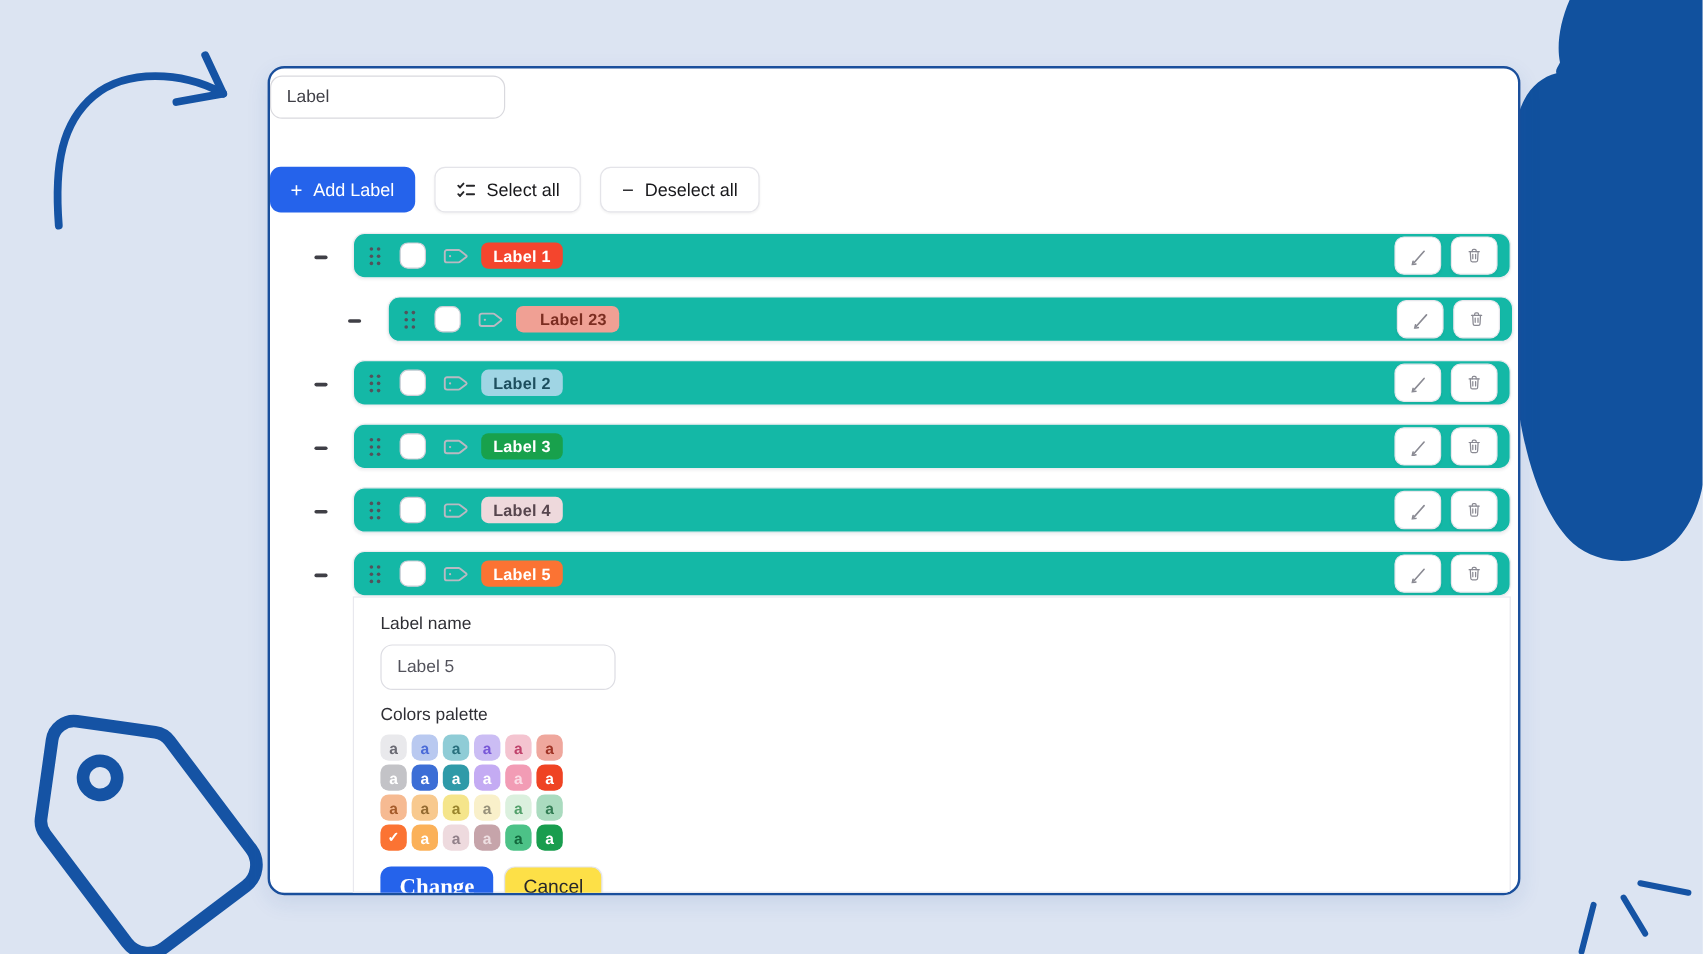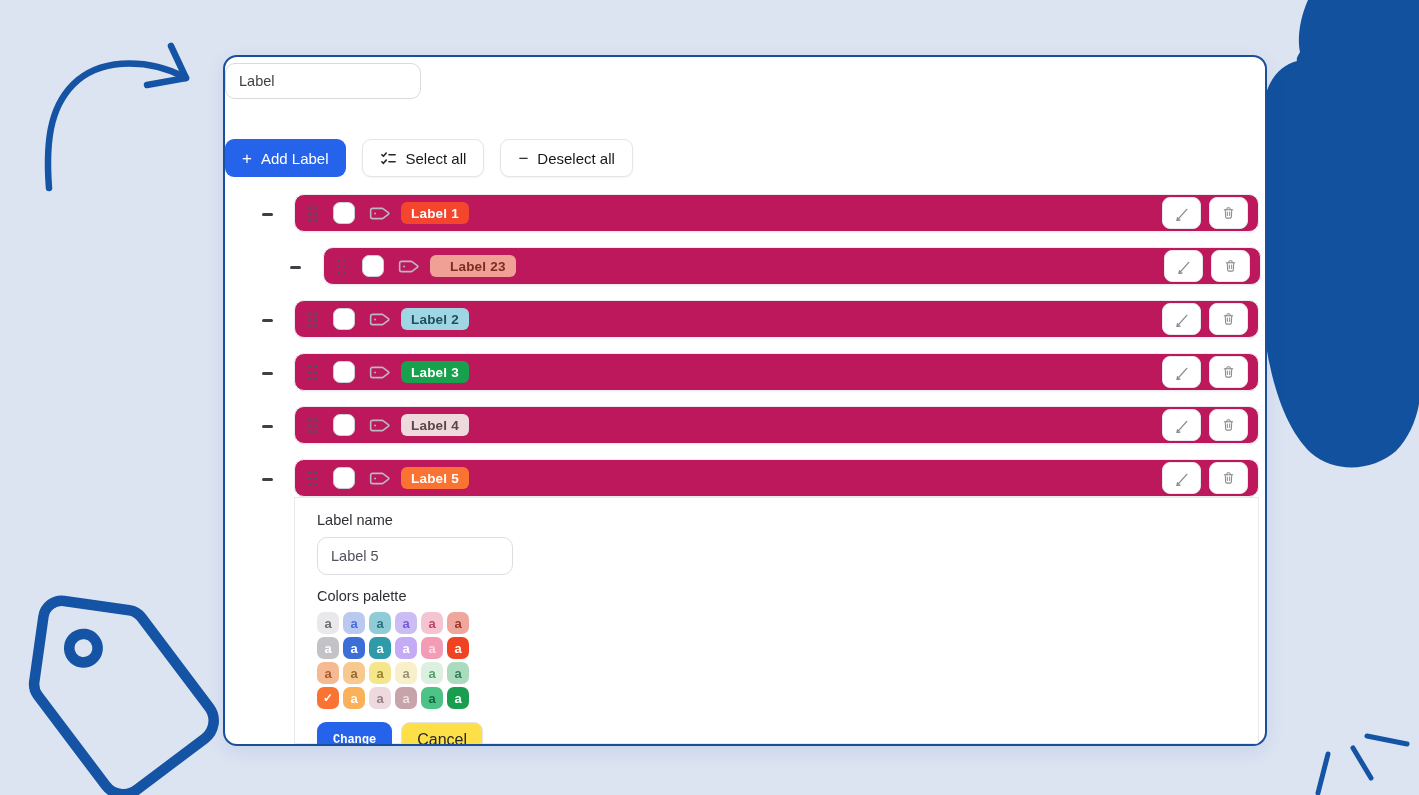--- a/index.html
+++ b/index.html
@@ -32,21 +32,21 @@
   .toolbar{position:absolute;left:0;top:82px;display:flex;gap:16px;align-items:center}
   .btn{height:38px;border-radius:9px;display:inline-flex;align-items:center;gap:9px;
        padding:0 17px;font-size:15px;font-weight:500;box-sizing:border-box;cursor:pointer;white-space:nowrap}
   .btn-primary{background:#2563eb;color:#fff;border:none}
   .btn-ghost{background:#fff;color:#18181b;border:1px solid #e4e4e9;box-shadow:0 1px 2px rgba(0,0,0,.05)}
   .plus{font-size:17px;font-weight:400;line-height:1}
   .minus{font-size:17px;font-weight:400;line-height:1;color:#27272a}
   
   .row{
     position:absolute;left:69px;width:965px;height:38px;box-sizing:border-box;
-    background:#be185d;border:1px solid #ececf0;border-radius:10px;
+    background:#14b8a6;border:1px solid #ececf0;border-radius:10px;
     box-shadow:0 1px 2px rgba(16,24,40,.05);
     display:flex;align-items:center;padding:0 10px 0 13px;
   }
   .r1{top:137px}.r2{top:190px;left:98px;width:938px}.r3{top:243px}.r4{top:296px}.r5{top:349px}.r6{top:402px}
   .dash{position:absolute;width:11px;height:2.5px;background:#3f3f46;border-radius:2px}
   .d1{left:37px;top:156px}.d2{left:65px;top:209px}.d3{left:37px;top:262px}
   .d4{left:37px;top:315px}.d5{left:37px;top:368px}.d6{left:37px;top:421px}
   .grip{display:grid;grid-template-columns:repeat(2,3px);grid-gap:3px;cursor:grab}
   .grip i{width:3px;height:3px;background:#52525b;border-radius:50%}
   .cb{width:22px;height:22px;border:1.5px solid #cdced6;border-radius:7px;background:#fff;
@@ -68,21 +68,21 @@
     padding:0 13px;box-sizing:border-box;font-size:14.5px;color:#52525b;outline:none;
     font-family:"Liberation Sans",sans-serif;
   }
   .palette-label{font-size:14.5px;color:#2f2f35;margin:13px 0 8px}
   .palette{display:grid;grid-template-columns:repeat(6,22px);gap:3px 4px;width:160px}
   .swatch{width:22px;height:22px;border-radius:7px;display:flex;align-items:center;justify-content:center;
           font-size:13px;font-weight:600;cursor:pointer;user-select:none}
   .swatch.sel{font-size:12px}
   .editor-actions{display:flex;gap:9px;margin-top:13px}
   .btn-change{background:#2563eb;color:#fff;border:none;border-radius:9px;height:36px;padding:0 16px;
-              font-size:12px;font-weight:600;cursor:pointer;font-family:Liberation Mono, monospace}
+              font-size:19px;font-weight:600;cursor:pointer;font-family:Liberation Serif, serif}
   .btn-cancel{background:#fde047;color:#27272a;border:1px solid #e3e3e8;border-radius:9px;height:36px;padding:0 15px;
               font-size:16px;font-weight:500;cursor:pointer;box-shadow:0 1px 2px rgba(0,0,0,.04);
               font-family:"Liberation Sans",sans-serif}
   svg{display:block}
 </style>
 </head>
 <body>
 
 <svg id="blob" class="deco" width="160" height="475" viewBox="1259 0 160 475">
   <path fill="#11519e" d="M1419 0 L1308 0 C1300 18 1297 38 1300 52 C1298 56 1296 58 1297 61 C1281 65 1268 79 1264 102 C1256 162 1256 242 1262 312 C1267 372 1283 427 1311 453 C1336 474 1373 471 1396 451 C1408 439 1416 421 1419 404 Z"></path>

